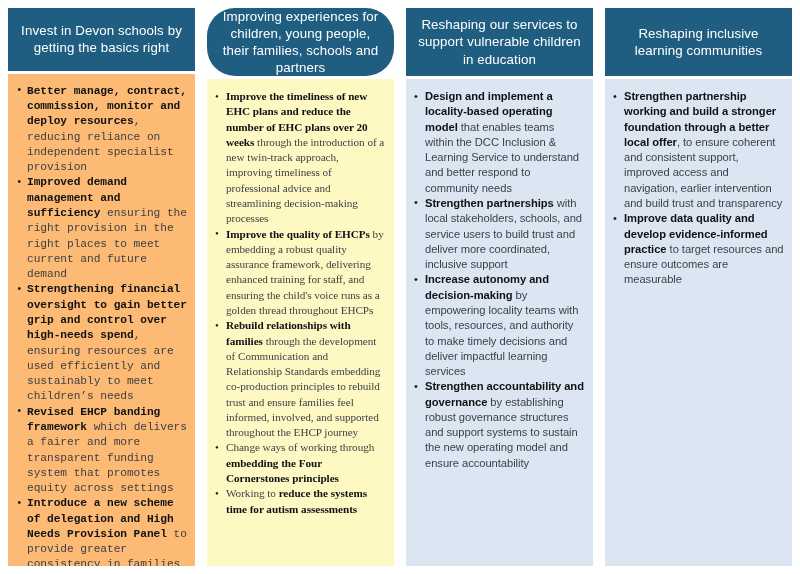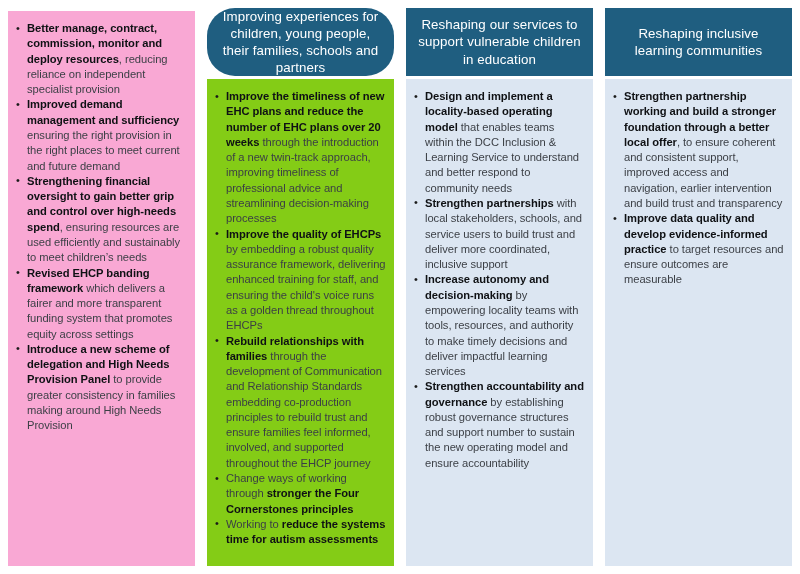--- a/index.html
+++ b/index.html
@@ -86,56 +86,59 @@
   .col-header, .col-body {
     border-radius: 0px;
   }
 </style>
 </head>
 <body style="background: rgb(255, 255, 255);">
 
 <div id="board">
 
   <div class="column">
-    <div class="col-body" style="background: #f9a8d4;">
+    <div class="col-header" style="background: rgb(31, 94, 128); color: rgb(255, 255, 255);">
+      <div class="col-header-text">Invest in Devon schools by getting the basics right</div>
+    </div>
+    <div class="col-body" style="background: #fdba74; font-family: Liberation Mono, monospace;">
       <ul class="bullets">
           <li style="color: rgb(59, 63, 69);"><b style="color: rgb(15, 17, 20);">Better manage, contract, commission, monitor and deploy resources</b><span>, reducing reliance on independent specialist provision</span></li>
           <li style="color: rgb(59, 63, 69);"><b style="color: rgb(15, 17, 20);">Improved demand management and sufficiency</b><span> ensuring the right provision in the right places to meet current and future demand</span></li>
           <li style="color: rgb(59, 63, 69);"><b style="color: rgb(15, 17, 20);">Strengthening financial oversight to gain better grip and control over high-needs spend</b><span>, ensuring resources are used efficiently and sustainably to meet children’s needs</span></li>
           <li style="color: rgb(59, 63, 69);"><b style="color: rgb(15, 17, 20);">Revised EHCP banding framework</b><span> which delivers a fairer and more transparent funding system that promotes equity across settings</span></li>
           <li style="color: rgb(59, 63, 69);"><b style="color: rgb(15, 17, 20);">Introduce a new scheme of delegation and High Needs Provision Panel</b><span> to provide greater consistency in families making around High Needs Provision</span></li>
         </ul>
     </div>
   </div>
 
   <div class="column">
     <div class="col-header" style="background: rgb(31, 94, 128); color: rgb(255, 255, 255); border-radius: 28px;">
       <div class="col-header-text">Improving experiences for children, young people, their families, schools and partners</div>
     </div>
-    <div class="col-body" style="background: #84cc16;">
+    <div class="col-body" style="background: #fef9c3; font-family: Liberation Serif, serif;">
       <ul class="bullets">
           <li style="color: rgb(59, 63, 69);"><b style="color: rgb(15, 17, 20);">Improve the timeliness of new EHC plans and reduce the number of EHC plans over 20 weeks</b><span> through the introduction of a new twin-track approach, improving timeliness of professional advice and streamlining decision-making processes</span></li>
           <li style="color: rgb(59, 63, 69);"><b style="color: rgb(15, 17, 20);">Improve the quality of EHCPs</b><span> by embedding a robust quality assurance framework, delivering enhanced training for staff, and ensuring the child's voice runs as a golden thread throughout EHCPs</span></li>
           <li style="color: rgb(59, 63, 69);"><b style="color: rgb(15, 17, 20);">Rebuild relationships with families</b><span> through the development of Communication and Relationship Standards embedding co-production principles to rebuild trust and ensure families feel informed, involved, and supported throughout the EHCP journey</span></li>
-          <li style="color: rgb(59, 63, 69);"><span>Change ways of working through </span><b style="color: rgb(15, 17, 20);">stronger the Four Cornerstones principles</b></li>
+          <li style="color: rgb(59, 63, 69);"><span>Change ways of working through </span><b style="color: rgb(15, 17, 20);">embedding the Four Cornerstones principles</b></li>
           <li style="color: rgb(59, 63, 69);"><span>Working to </span><b style="color: rgb(15, 17, 20);">reduce the systems time for autism assessments</b></li>
         </ul>
     </div>
   </div>
 
   <div class="column">
     <div class="col-header" style="background: rgb(31, 94, 128); color: rgb(255, 255, 255);">
       <div class="col-header-text">Reshaping our services to support vulnerable children in education</div>
     </div>
     <div class="col-body" style="background: rgb(220, 230, 242);">
       <ul class="bullets">
           <li style="color: rgb(59, 63, 69);"><b style="color: rgb(15, 17, 20);">Design and implement a locality-based operating model</b><span> that enables teams within the DCC Inclusion &amp; Learning Service to understand and better respond to community needs</span></li>
           <li style="color: rgb(59, 63, 69);"><b style="color: rgb(15, 17, 20);">Strengthen partnerships</b><span> with local stakeholders, schools, and service users to build trust and deliver more coordinated, inclusive support</span></li>
           <li style="color: rgb(59, 63, 69);"><b style="color: rgb(15, 17, 20);">Increase autonomy and decision-making</b><span> by empowering locality teams with tools, resources, and authority to make timely decisions and deliver impactful learning services</span></li>
-          <li style="color: rgb(59, 63, 69);"><b style="color: rgb(15, 17, 20);">Strengthen accountability and governance</b><span> by establishing robust governance structures and support number to sustain the new operating model and ensure accountability</span></li>
+          <li style="color: rgb(59, 63, 69);"><b style="color: rgb(15, 17, 20);">Strengthen accountability and governance</b><span> by establishing robust governance structures and support systems to sustain the new operating model and ensure accountability</span></li>
         </ul>
     </div>
   </div>
 
   <div class="column">
     <div class="col-header" style="background: rgb(31, 94, 128); color: rgb(255, 255, 255);">
       <div class="col-header-text">Reshaping inclusive learning communities</div>
     </div>
     <div class="col-body" style="background: rgb(220, 230, 242);">
       <ul class="bullets">

